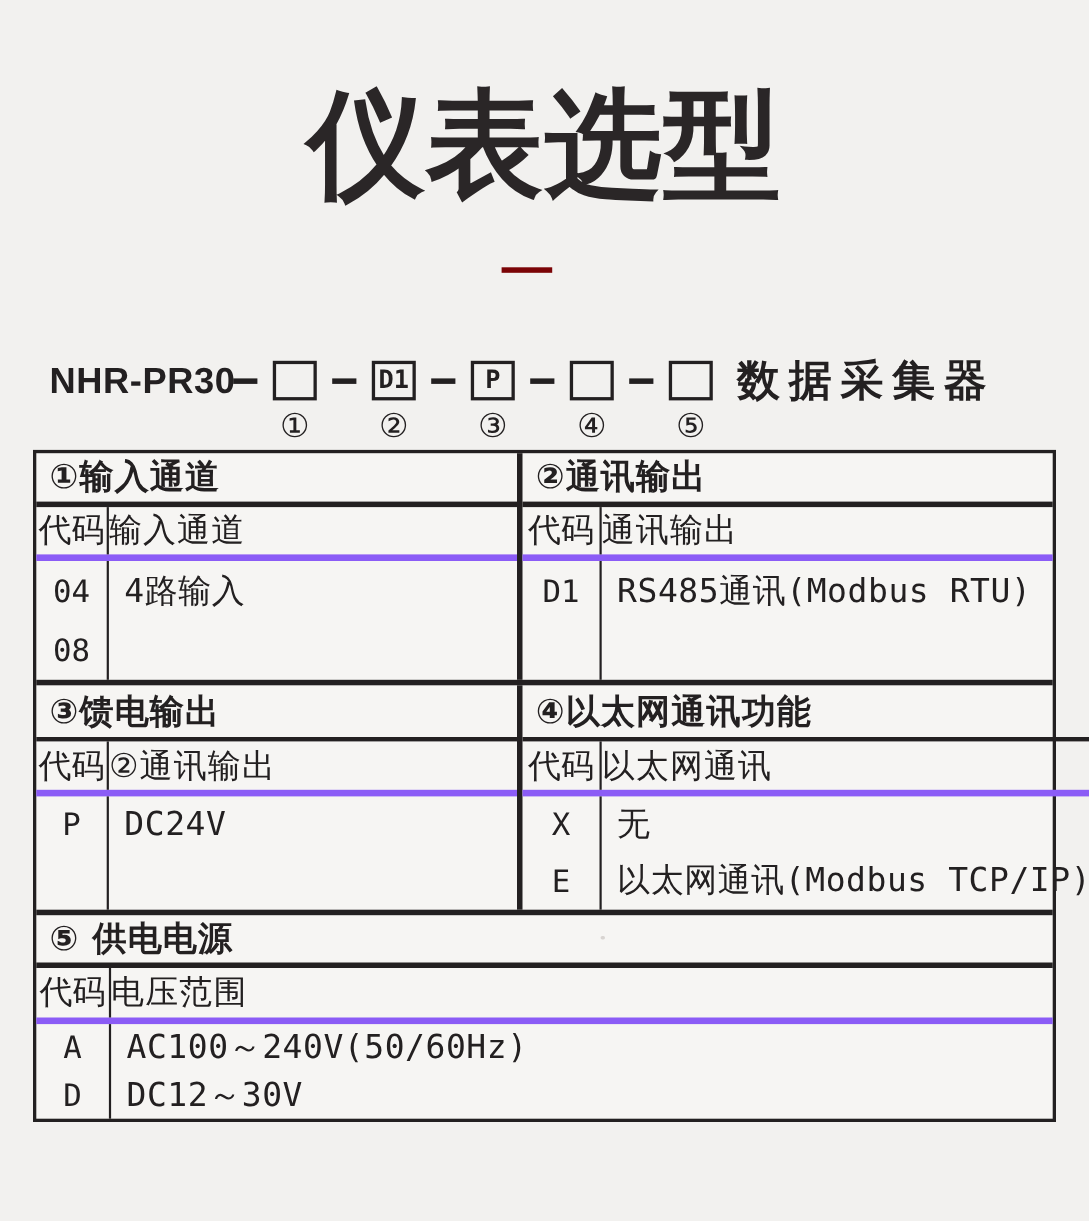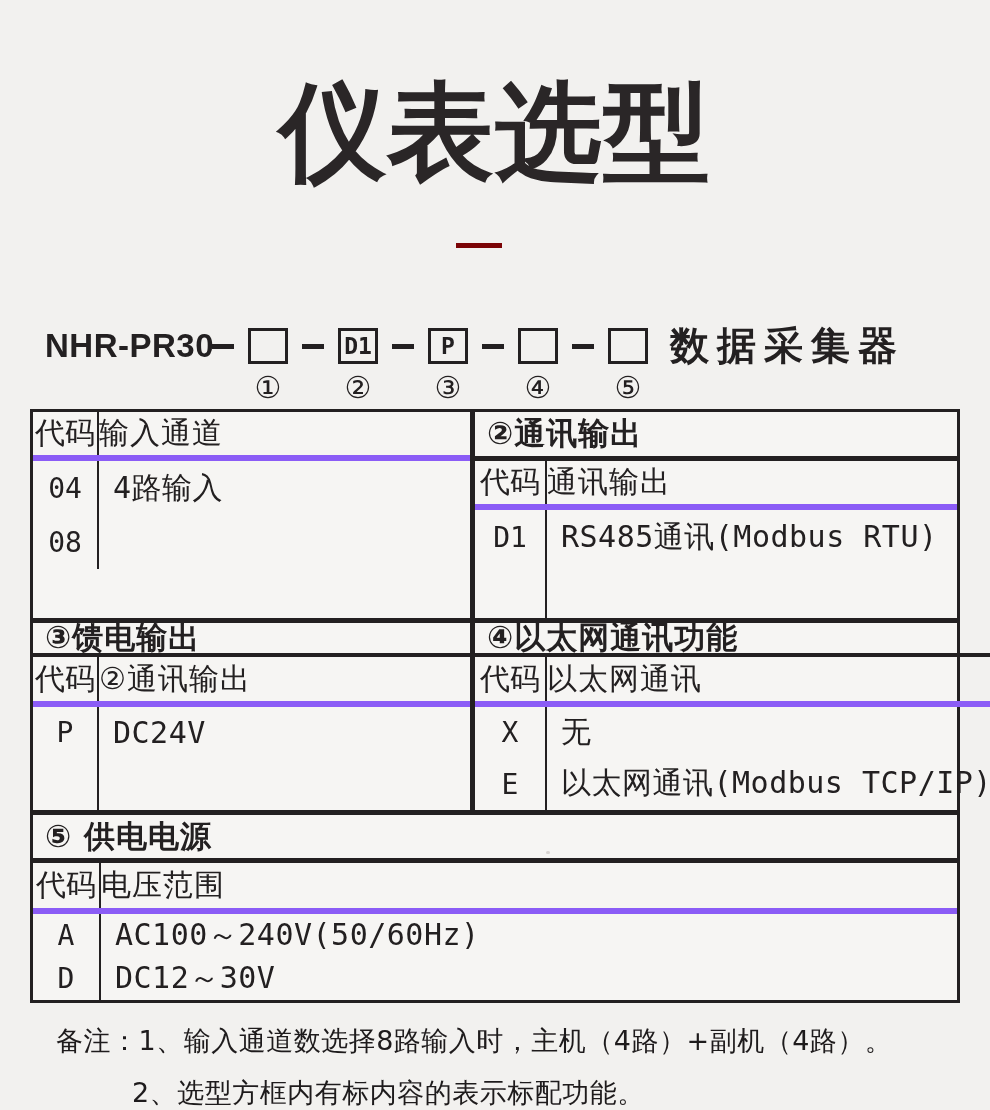--- a/index.html
+++ b/index.html
@@ -46,21 +46,21 @@
     position:absolute; left:30px; top:409px; width:930px;
     border:3px solid #232021; background:#f6f5f3; font-size:30px;
   }
   .grid2 { display:grid; grid-template-columns:442px 1fr; border-bottom:5px solid #232021; }
   .colL { border-right:5px solid #232021; }
   .sec-h {
     display:flex; align-items:center; padding-left:12px;
     font-weight:700; font-size:31px; letter-spacing:1px;
     height:49px; border-bottom:5px solid #232021; white-space:nowrap;
   }
-  .mid .sec-h { height:34px; border-bottom-width:4px;text-align:center; }
+  .mid .sec-h { height:51px; border-bottom-width:4px;text-align:center; }
   .sec5 .sec-h { height:48px; }
   .subh { display:flex; height:49px; border-bottom:6px solid #8b5cf6; }
   .mid .subh { height:50px; }
   .sec5 .subh { height:51px; }
   .code-cell-w { width:66px; }
   .colR .code-cell-w { width:72px; }
   .sec5 .code-cell-w { width:68px; }
   .subh .code {
     border-right:2px solid #232021;
     display:flex; align-items:center; justify-content:center; letter-spacing:0;
@@ -123,20 +123,21 @@
       <span></span>
       <span class="circ">⑤</span>
     </span>
     <span class="model-suffix">数据采集器</span>
   </div>
 
   <div class="tbl">
 
     <div class="grid2 upper">
       <div class="colL">
+        <div class="sec-h">①输入通道</div>
         <div class="subh">
           <div class="code code-cell-w">代码</div>
           <div class="desc">输入通道</div>
         </div>
         <div class="data">
           <div class="codes code-cell-w">
             <div class="cell">04</div>
             <div class="cell">08</div>
           </div>
           <div class="descs">
@@ -209,20 +210,16 @@
         </div>
         <div class="descs">
           <div class="cell">AC100～240V(50/60Hz)</div>
           <div class="cell">DC12～30V</div>
         </div>
       </div>
     </div>
 
   </div>
 
-  <div class="notes">
-    <div class="note-line1">备注：1、输入通道数选择8路输入时，主机（4路）+副机（4路）。</div>
-    <div class="note-line2">2、选型方框内有标内容的表示标配功能。</div>
-  </div>
 
   <div class="speck"></div>
 
 </div>
 
 </body></html>

